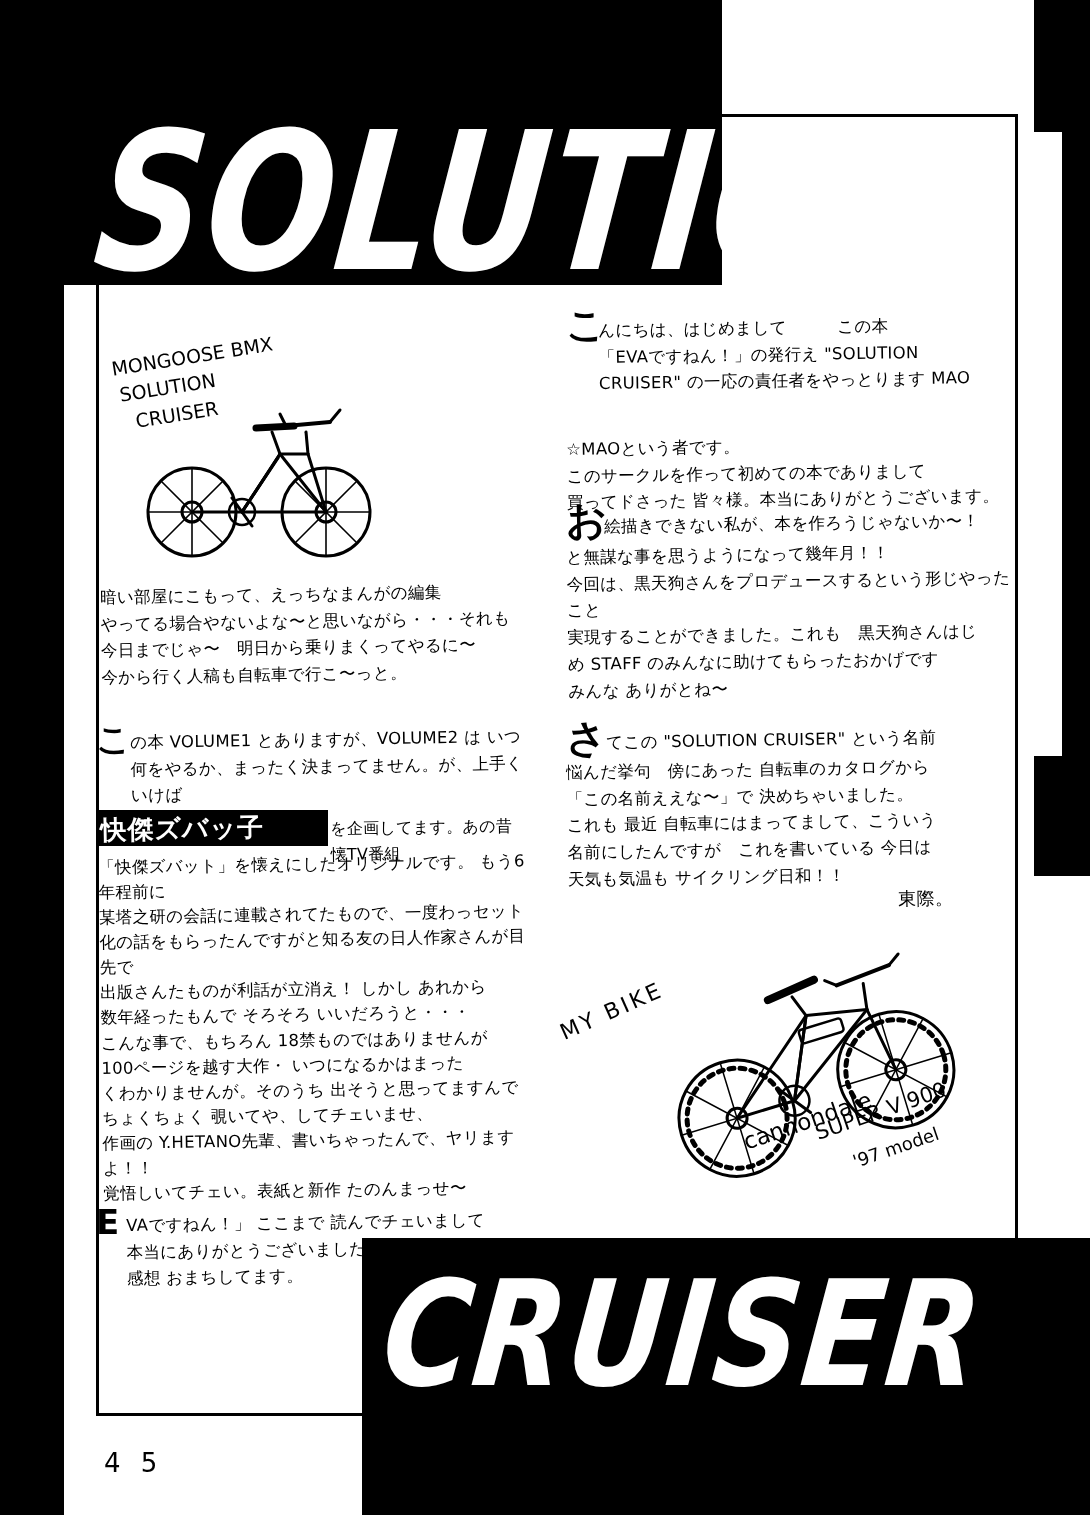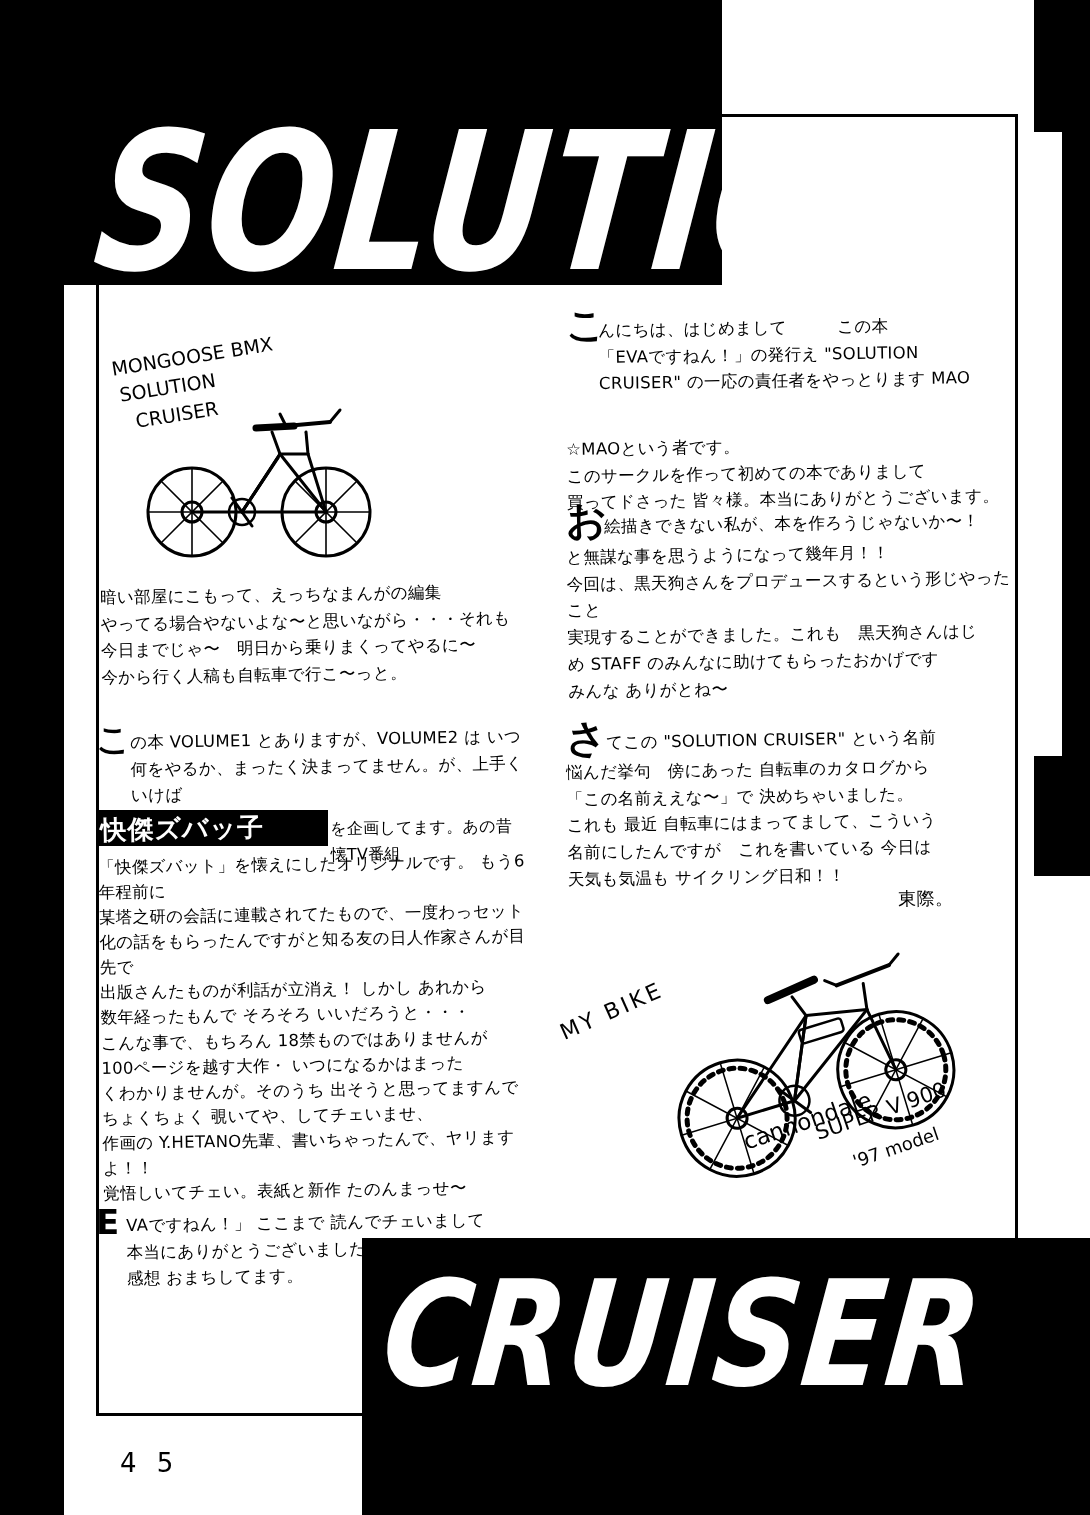--- a/index.html
+++ b/index.html
@@ -297,21 +297,21 @@
     left: 850px;
     top: 1152px;
     font-size: 18px;
     transform: rotate(-19deg);
     transform-origin: left top;
   }
 
   
   #page-number {
     position: absolute;
-    left: 120px;
+    left: 104px;
     top: 1448px;
     font-size: 26px;
     letter-spacing: 6px;
     color: #000000;
     font-family: "DejaVu Sans", sans-serif;
   }
 
   
   #bmx-art {
     position: absolute;

